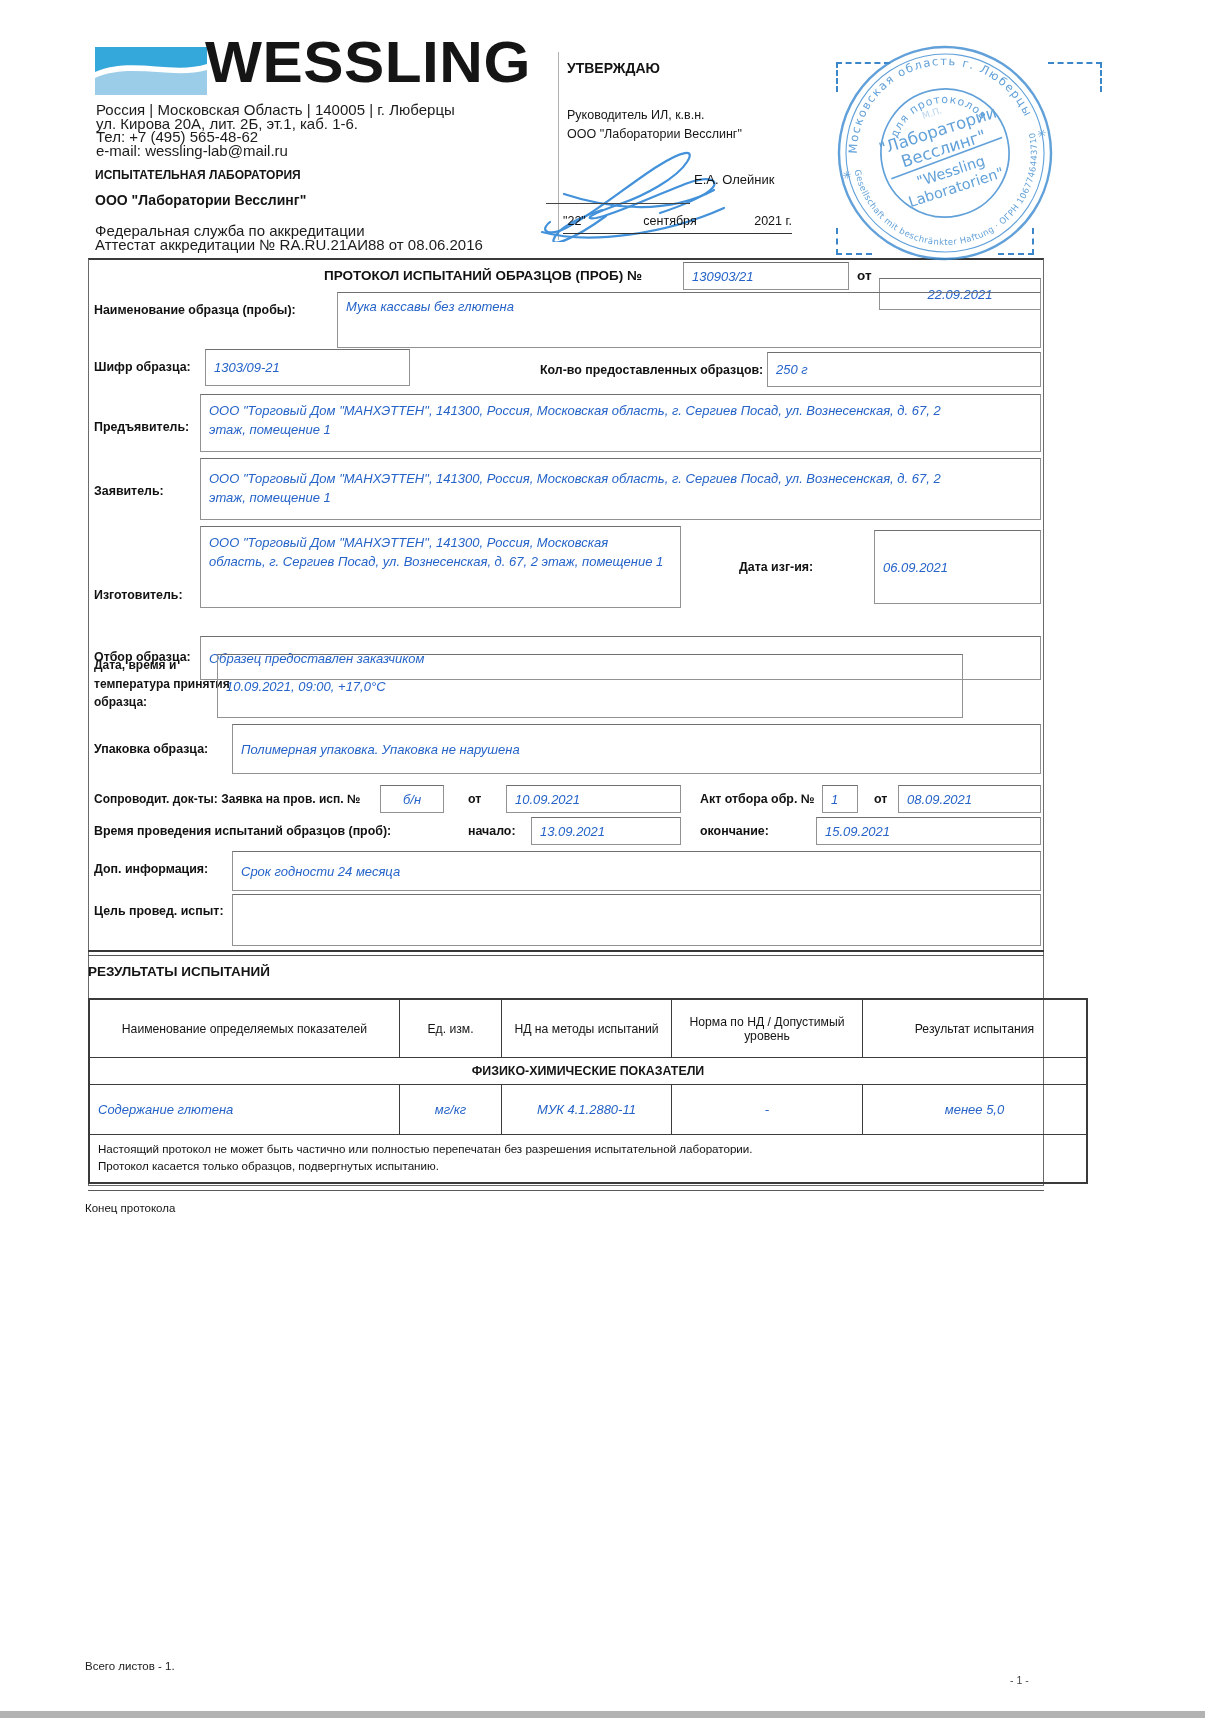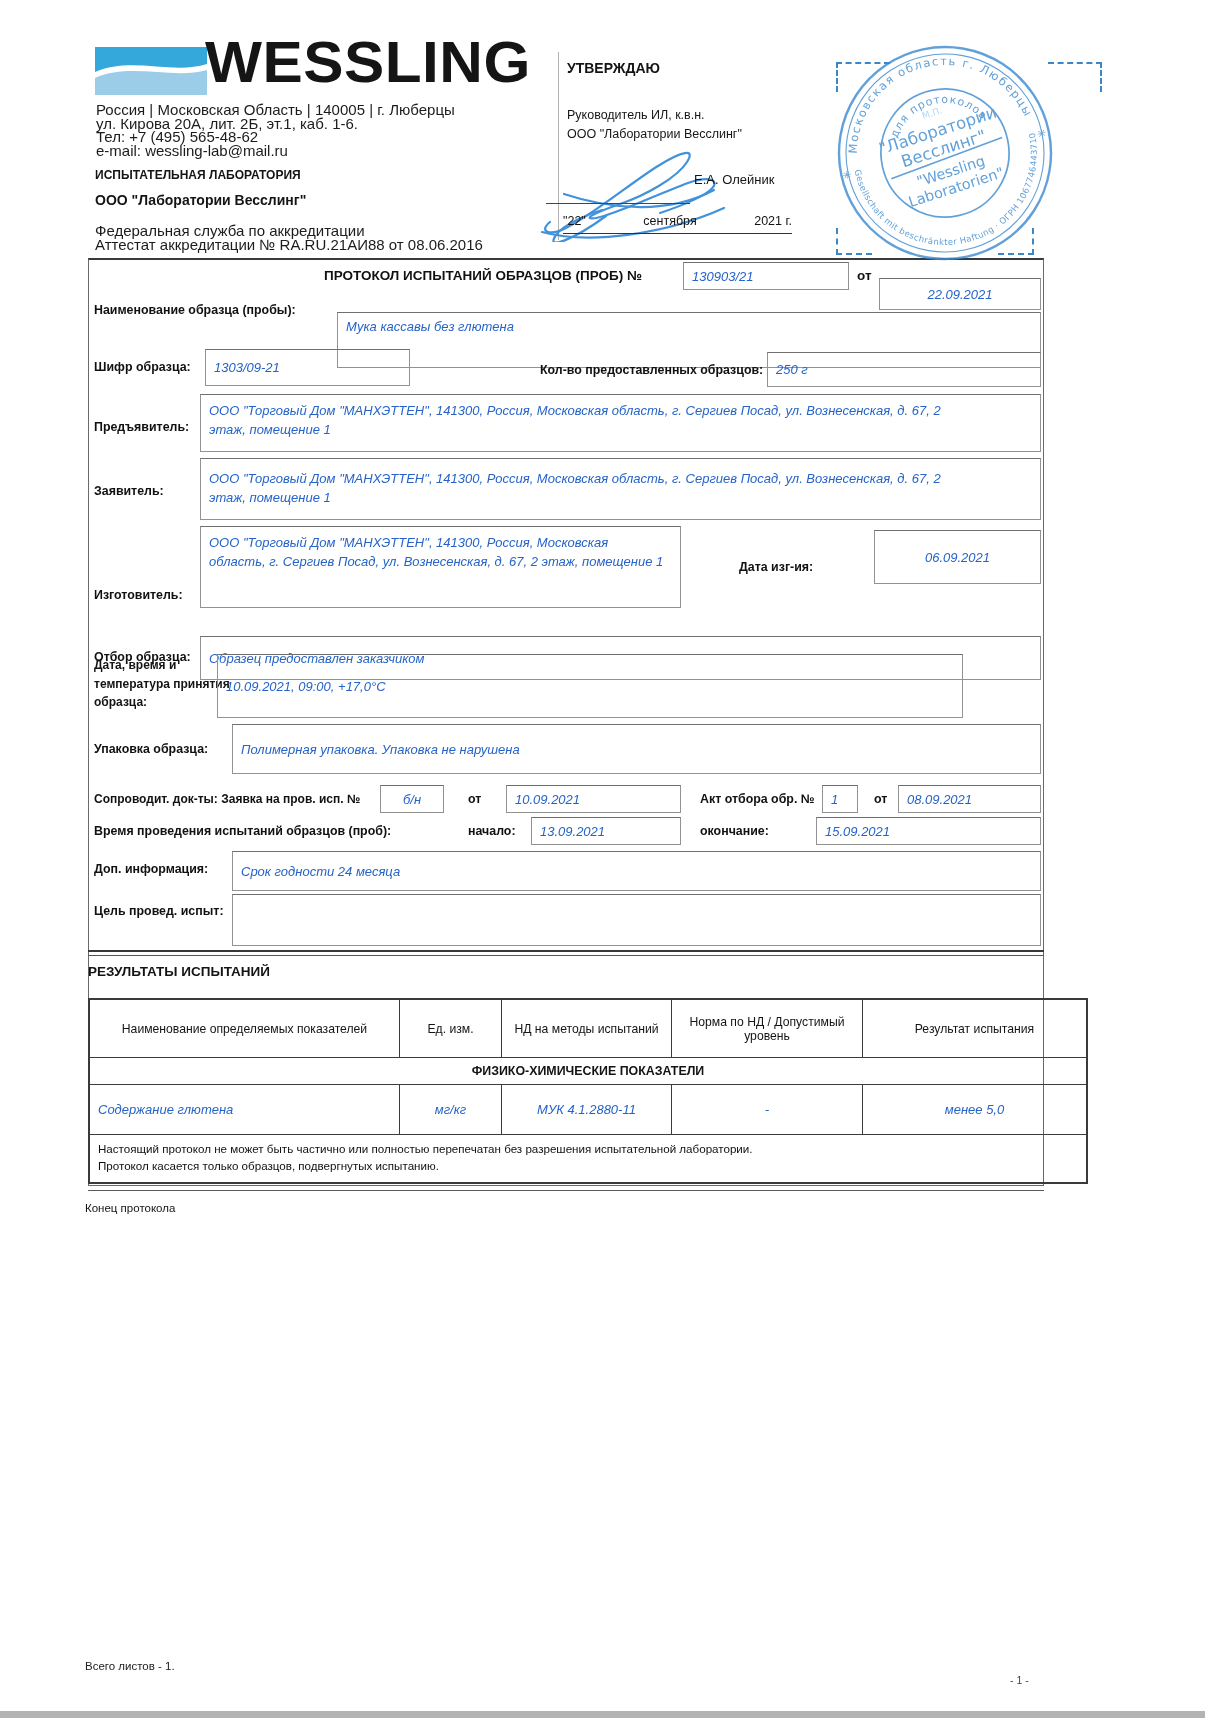--- a/index.html
+++ b/index.html
@@ -94,21 +94,21 @@
   <div class="lbl" style="left:324px;top:268px;font-size:13.5px;">ПРОТОКОЛ ИСПЫТАНИЙ ОБРАЗЦОВ (ПРОБ) №</div>
   <div class="fbox" style="left:683px;top:262px;width:166px;height:28px;">
     <span class="val">130903/21</span>
   </div>
   <div class="lbl" style="left:857px;top:268px;font-size:13.5px;">от</div>
   <div class="fbox" style="left:879px;top:278px;width:162px;height:32px;justify-content:center;">
     <span class="val">22.09.2021</span>
   </div>
 
   <div class="lbl" style="left:94px;top:303px;">Наименование образца (пробы):</div>
-  <div class="fbox top" style="left:337px;top:292px;width:704px;height:56px;margin-top:20px;">
+  <div class="fbox top" style="left:337px;top:292px;width:704px;height:56px;">
     <span class="val">Мука кассавы без глютена</span>
   </div>
 
   <div class="lbl" style="left:94px;top:360px;">Шифр образца:</div>
   <div class="fbox" style="left:205px;top:349px;width:205px;height:37px;">
     <span class="val">1303/09-21</span>
   </div>
   <div class="lbl" style="left:540px;top:363px;">Кол-во предоставленных образцов:</div>
   <div class="fbox" style="left:767px;top:352px;width:274px;height:35px;">
     <span class="val">250 г</span>
@@ -122,21 +122,21 @@
   <div class="lbl" style="left:94px;top:484px;">Заявитель:</div>
   <div class="fbox top" style="left:200px;top:458px;width:841px;height:62px;padding-top:10px;">
     <span class="val" style="width:765px;line-height:19px;">ООО "Торговый Дом "МАНХЭТТЕН", 141300, Россия, Московская область, г. Сергиев Посад, ул. Вознесенская, д. 67, 2 этаж, помещение 1</span>
   </div>
 
   <div class="lbl" style="left:94px;top:588px;">Изготовитель:</div>
   <div class="fbox top" style="left:200px;top:526px;width:481px;height:82px;">
     <span class="val" style="width:455px;line-height:19px;">ООО "Торговый Дом "МАНХЭТТЕН", 141300, Россия, Московская область, г. Сергиев Посад, ул. Вознесенская, д. 67, 2 этаж, помещение 1</span>
   </div>
   <div class="lbl" style="left:739px;top:560px;">Дата изг-ия:</div>
-  <div class="fbox" style="left:874px;top:530px;width:167px;height:54px;justify-content:center;">
+  <div class="fbox" style="left:874px;top:530px;width:167px;height:74px;">
     <span class="val">06.09.2021</span>
   </div>
 
   <div class="lbl" style="left:94px;top:650px;">Отбор образца:</div>
   <div class="fbox" style="left:200px;top:636px;width:841px;height:44px;">
     <span class="val">Образец предоставлен заказчиком</span>
   </div>
 
   <div class="abs" style="left:94px;top:656px;width:138px;font-weight:bold;font-size:12px;line-height:18.5px;">
     <div>Дата, время и</div>

